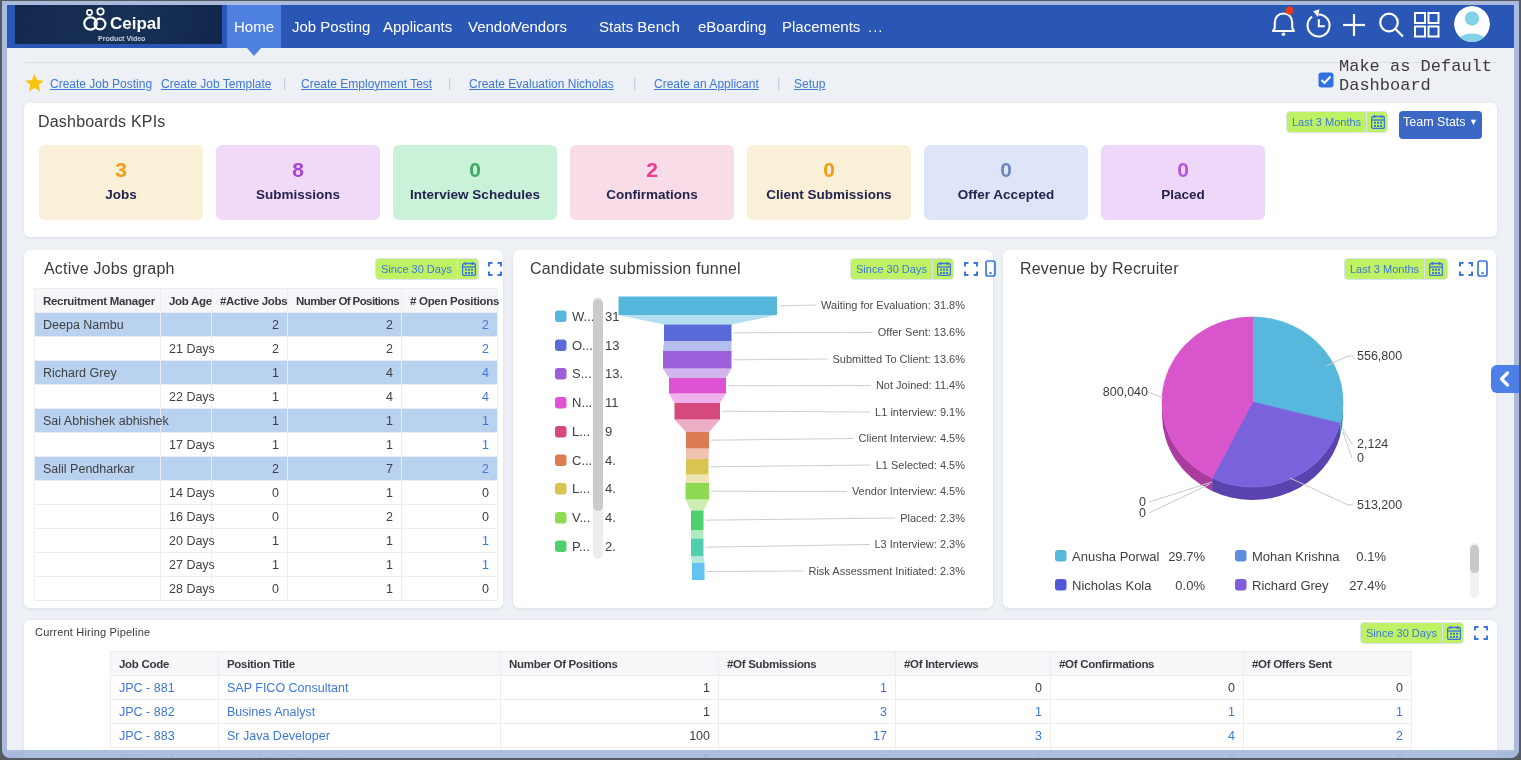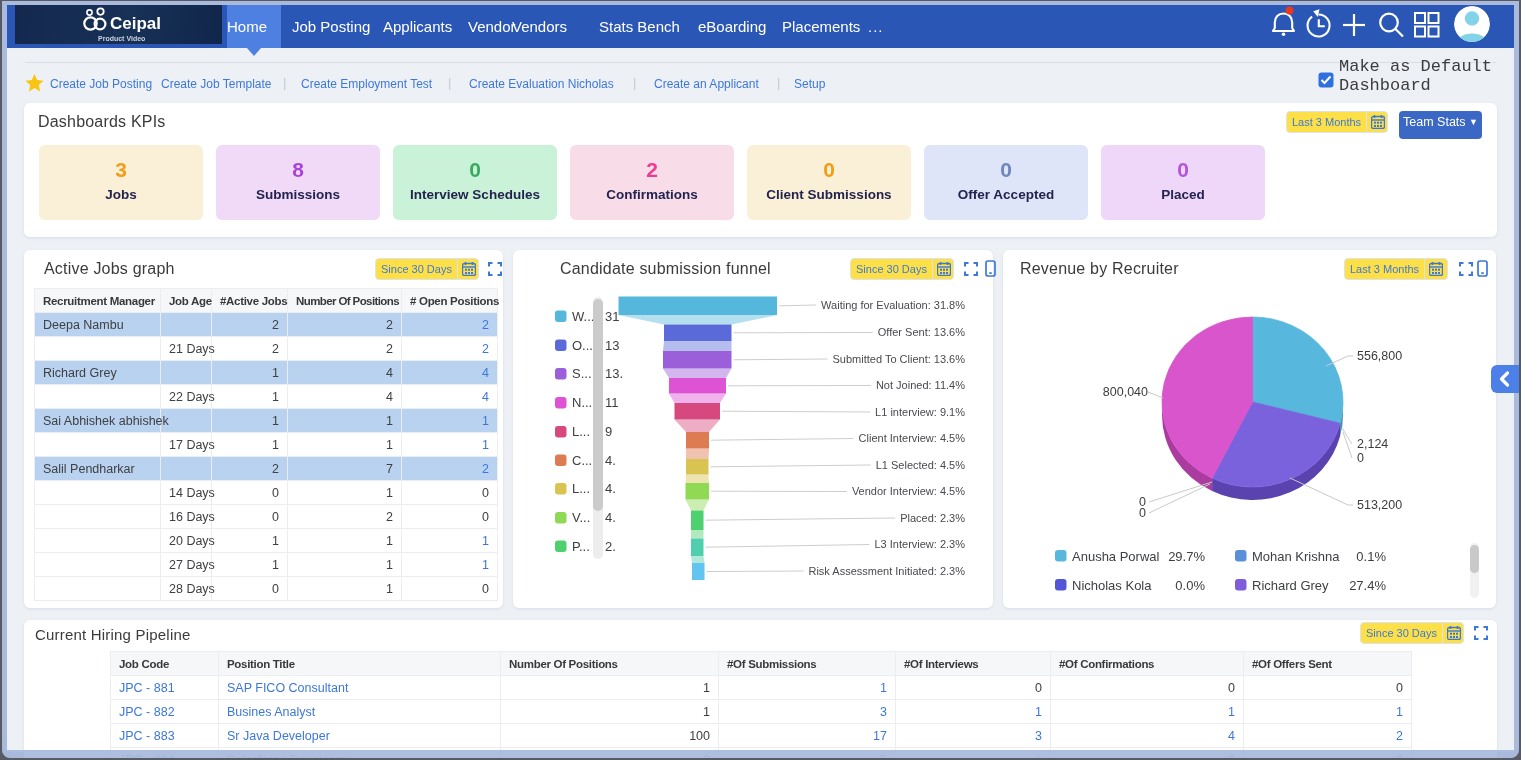--- a/index.html
+++ b/index.html
@@ -10,34 +10,34 @@
   .page { position:absolute; left:7px; top:5px; right:7px; bottom:8px; background:#edf0f5; overflow:hidden; }
   
   .stage { position:absolute; left:0; top:0; width:1521px; height:758px; overflow:hidden; }
 
   
   .navbar { position:absolute; left:7px; top:5px; width:1507px; height:43px; background:#2a57b5; }
   .logo-panel { position:absolute; left:15px; top:5px; width:207px; height:39px;
      background:linear-gradient(100deg,#14284e 0%,#183156 55%,#10264a 100%); }
   .nav-item { position:absolute; top:5px; height:43px; line-height:43px; color:#fff; font-size:15px; }
   .home-tab { position:absolute; left:227px; top:5px; width:54px; height:43px; background:#4d80e0; color:#fff;
-     font-size:15px; line-height:43px; text-align:left; }
+     font-size:15px; line-height:43px; text-align:center; }
   .home-caret { position:absolute; left:247px; top:48px; width:0; height:0;
      border-left:7px solid transparent; border-right:7px solid transparent; border-top:8px solid #4d80e0; }
 
   
   .hairline { position:absolute; left:25px; top:62px; width:1471px; height:1px; background:#d8dde6; }
-  .qlink { position:absolute; top:77px; font-size:12px; color:#3d78d9; }
+  .qlink { position:absolute; top:77px; font-size:12px; color:#3d78d9;text-decoration:underline; }
   .qsep { position:absolute; top:75px; font-size:13px; color:#c3cad6; }
   .chk-label { position:absolute; left:1339px; top:57px; font-size:17px; color:#3c3c3c;font-family:Liberation Mono, monospace; }
 
   
   .card { position:absolute; background:#fff; border-radius:6px; box-shadow:0 1px 3px rgba(40,60,100,0.10); }
   .card-title { position:absolute; color:#3b3b3b; font-size:16px; letter-spacing:0.2px; }
-  .btn-period { position:absolute; height:22px; background:#fde047; border:1px solid #dde3ec; border-radius:4px;
+  .btn-period { position:absolute; height:22px; background:#bef264; border:1px solid #dde3ec; border-radius:4px;
      color:#3d78d9; font-size:11px; display:flex; align-items:center; white-space:nowrap; }
   .btn-period .txt { padding:0 5px; flex:1; text-align:center; }
   .btn-period .vsep { width:1px; height:22px; background:#dde3ec; flex:none; }
 
   
   .kpi { position:absolute; top:145px; width:164px; height:75px; border-radius:6px; text-align:center; }
   .kpi .num { font-size:21px; font-weight:bold; margin-top:13px; }
   .kpi .lbl { font-size:13.5px; font-weight:bold; color:#23234e; margin-top:5px; }
 
   
@@ -306,21 +306,21 @@
           <td></td>
           <td class="r">28 Days</td>
           <td class="r">0</td>
           <td class="r">1</td>
           <td class="r">0</td>
         </tr>
     </tbody>
     </table>
 
     <div class="card" style="left:513px;top:250px;width:480px;height:358px"></div>
-    <div class="card-title" style="left:560px;top:260px">Candidate submission funnel</div>
+    <div class="card-title" style="left:530px;top:260px">Candidate submission funnel</div>
     <div class="btn-period" style="left:850px;top:258px;width:104px">
       <span class="txt">Since 30 Days</span>
       <span class="vsep"></span>
       <svg width="14" height="14" viewBox="0 0 14 14" style="margin:0 4px;flex:none">
         <rect x="0.5" y="1.5" width="13" height="12" rx="2" fill="none" stroke="#3d78d9" stroke-width="1.4"></rect>
         <path d="M0.5 5 L13.5 5" stroke="#3d78d9" stroke-width="1.4"></path>
         <path d="M3.5 0 L3.5 3 M10.5 0 L10.5 3" stroke="#3d78d9" stroke-width="1.6"></path>
         <g fill="#3d78d9">
           <rect x="3" y="6.7" width="2" height="2"></rect>
           <rect x="6" y="6.7" width="2" height="2"></rect>
@@ -485,21 +485,21 @@
       <text x="69" y="339.5" font-size="13" fill="#3f4043" font-family="Liberation Sans">Nicholas Kola</text>
       <text x="202" y="339.5" font-size="13" fill="#3f4043" text-anchor="end" font-family="Liberation Sans">0.0%</text>
       <rect x="232" y="329" width="11.5" height="11.5" rx="3" fill="#7f5cd9"></rect>
       <text x="249" y="339.5" font-size="13" fill="#3f4043" font-family="Liberation Sans">Richard Grey</text>
       <text x="383" y="339.5" font-size="13" fill="#3f4043" text-anchor="end" font-family="Liberation Sans">27.4%</text>
       <rect x="467" y="293" width="9" height="55" rx="4.5" fill="#f0f1f3"></rect>
       <rect x="467" y="295" width="9" height="28" rx="4.5" fill="#c9c9c9"></rect>
     </svg>
 
     <div class="card" style="left:24px;top:620px;width:1473px;height:150px;border-radius:6px 6px 0 0"></div>
-    <div class="card-title" style="left:35px;top:626px;font-size:15px">Current Hiring Pipeline</div>
+    <div class="card-title" style="left:35px;top:626px;font-size:11px">Current Hiring Pipeline</div>
     <div class="btn-period" style="left:1360px;top:622px;width:104px">
       <span class="txt">Since 30 Days</span>
       <span class="vsep"></span>
       <svg width="14" height="14" viewBox="0 0 14 14" style="margin:0 4px;flex:none">
         <rect x="0.5" y="1.5" width="13" height="12" rx="2" fill="none" stroke="#3d78d9" stroke-width="1.4"></rect>
         <path d="M0.5 5 L13.5 5" stroke="#3d78d9" stroke-width="1.4"></path>
         <path d="M3.5 0 L3.5 3 M10.5 0 L10.5 3" stroke="#3d78d9" stroke-width="1.6"></path>
         <g fill="#3d78d9">
           <rect x="3" y="6.7" width="2" height="2"></rect>
           <rect x="6" y="6.7" width="2" height="2"></rect>

